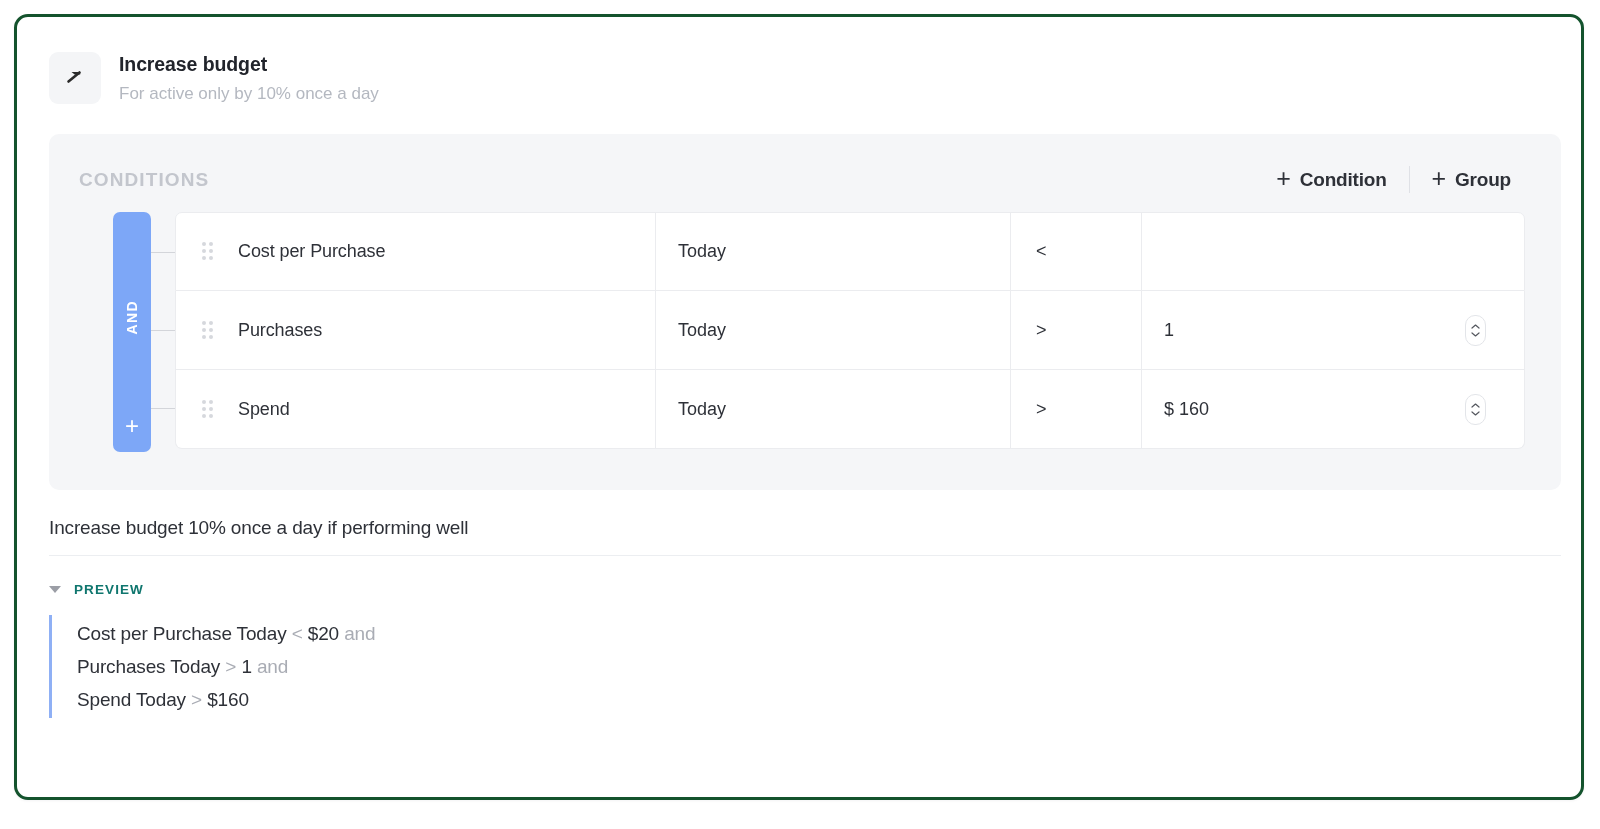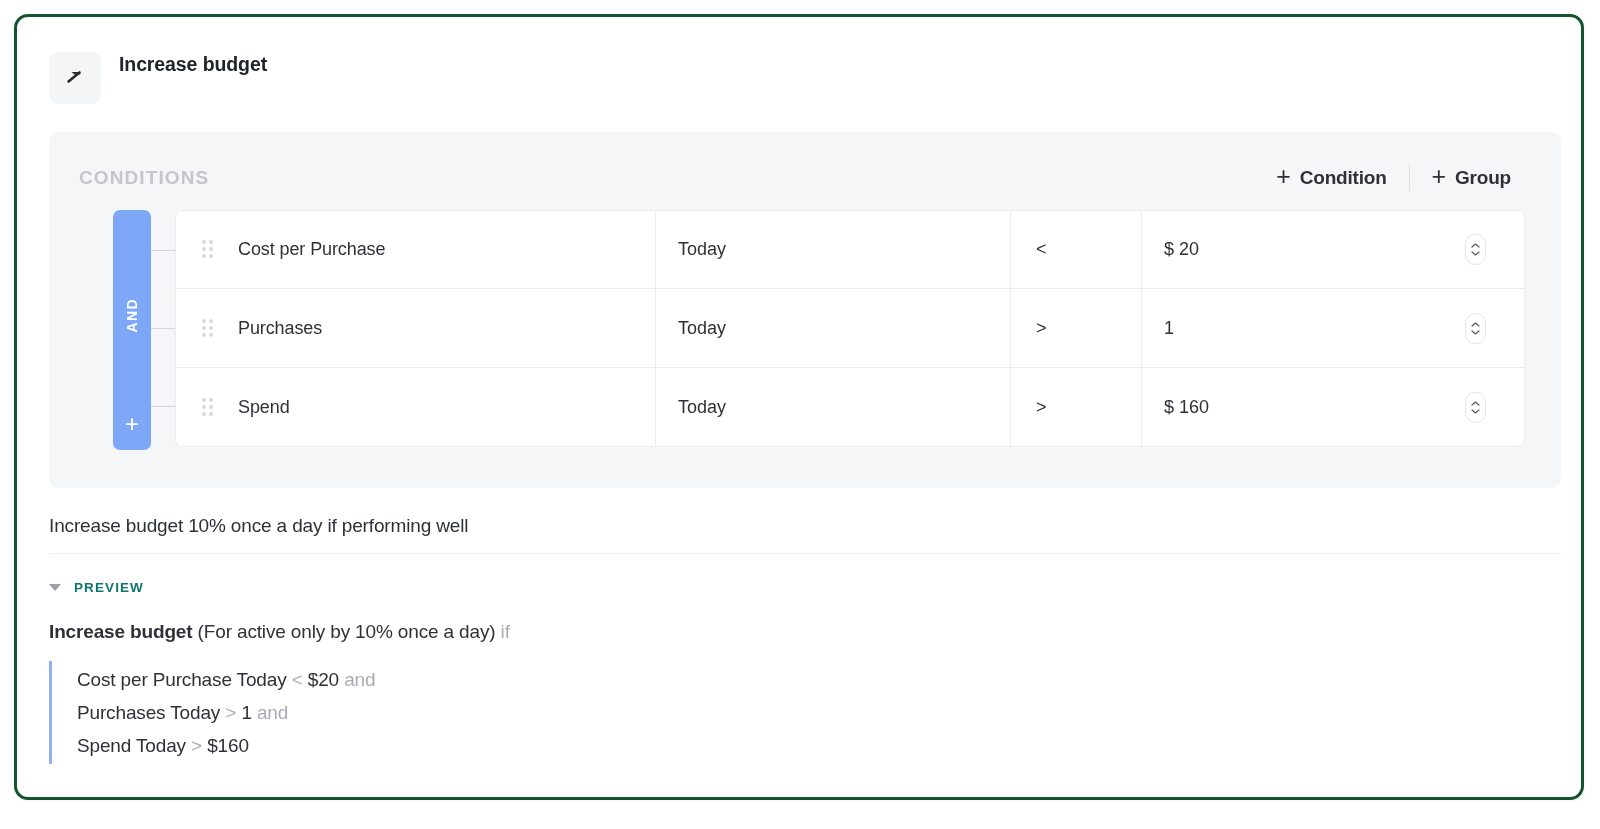--- a/index.html
+++ b/index.html
@@ -336,20 +336,21 @@
 
     <div class="rule-header">
       <div class="rule-icon-box">
         <svg width="22" height="22" viewBox="0 0 22 22" aria-hidden="true">
           <path d="M4.5 14.5 L15.5 5.5" stroke="#2b2b2b" stroke-width="2.6" stroke-linecap="round" fill="none"></path>
           <path d="M7.5 5.0 L16.2 5.0 L16.2 7.4 L10.6 7.4 Z" fill="#2b2b2b"></path>
         </svg>
       </div>
       <div class="rule-header-text">
         <div class="rule-title">Increase budget</div>
+        <div class="rule-subtitle">For active only by 10% once a day</div>
       </div>
     </div>
 
     <div class="conditions-panel">
 
       <div class="conditions-bar">
         <div class="conditions-label">CONDITIONS</div>
         <div class="conditions-actions">
           <div class="cond-action">
             <span class="plus">+</span>
@@ -389,31 +390,20 @@
                   </div>
               </div>
               <div class="metric-text">Cost per Purchase</div>
             </div>
             <div class="cell cell-window">
               <span class="window-text">Today</span>
             </div>
             <div class="cell cell-operator">
               <span class="operator-text">&lt;</span>
             </div>
-            <div class="cell cell-value">
-              <span class="value-text">$ 20</span>
-              <span class="stepper">
-                <svg class="sp-up" width="9" height="5" viewBox="0 0 9 5" aria-hidden="true">
-                  <path d="M1 4 L4.5 1 L8 4" stroke="#55585f" stroke-width="1.2" fill="none" stroke-linecap="round" stroke-linejoin="round"></path>
-                </svg>
-                <svg class="sp-down" width="9" height="5" viewBox="0 0 9 5" aria-hidden="true">
-                  <path d="M1 1 L4.5 4 L8 1" stroke="#55585f" stroke-width="1.2" fill="none" stroke-linecap="round" stroke-linejoin="round"></path>
-                </svg>
-              </span>
-            </div>
           </div>
 
           <div class="cond-row middle">
             <div class="cell cell-metric">
               <div class="cell-handle">
                 <div class="dots">
                     <i></i>
                     <i></i>
                     <i></i>
                     <i></i>
@@ -479,25 +469,20 @@
       </div>
     </div>
 
     <div class="rule-desc">Increase budget 10% once a day if performing well</div>
 
     <div class="preview-head">
       <span class="preview-caret"></span>
       <span class="preview-label">PREVIEW</span>
     </div>
 
-    <div class="preview-summary">
-      <span class="bold">Increase budget</span>
-      <span>(For active only by 10% once a day)</span>
-      <span class="muted">if</span>
-    </div>
 
     <div class="preview-conditions">
       <div class="preview-line">
         <span class="bold">Cost per Purchase Today</span>
         <span class="muted">&lt;</span>
         <span class="bold">$20</span>
         <span class="muted">and</span>
       </div>
       <div class="preview-line">
         <span class="bold">Purchases Today</span>

